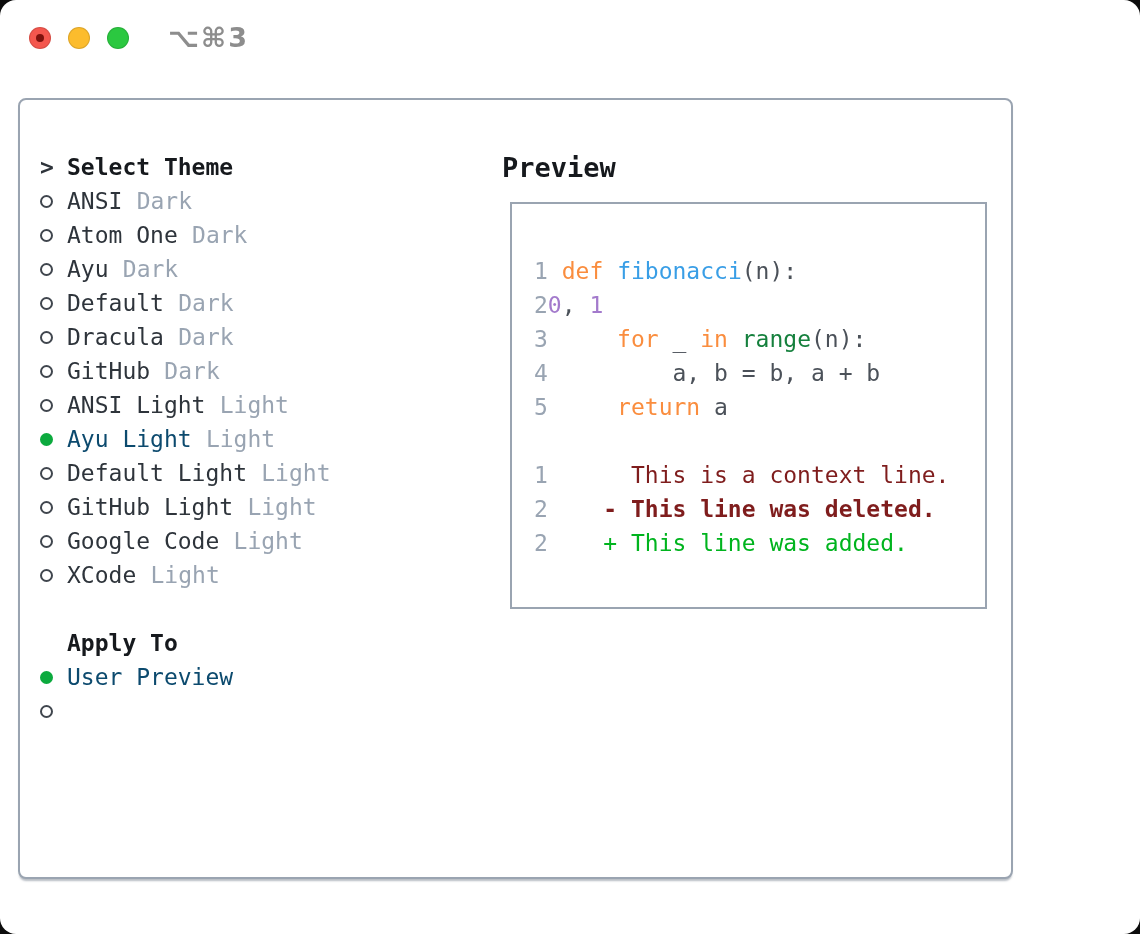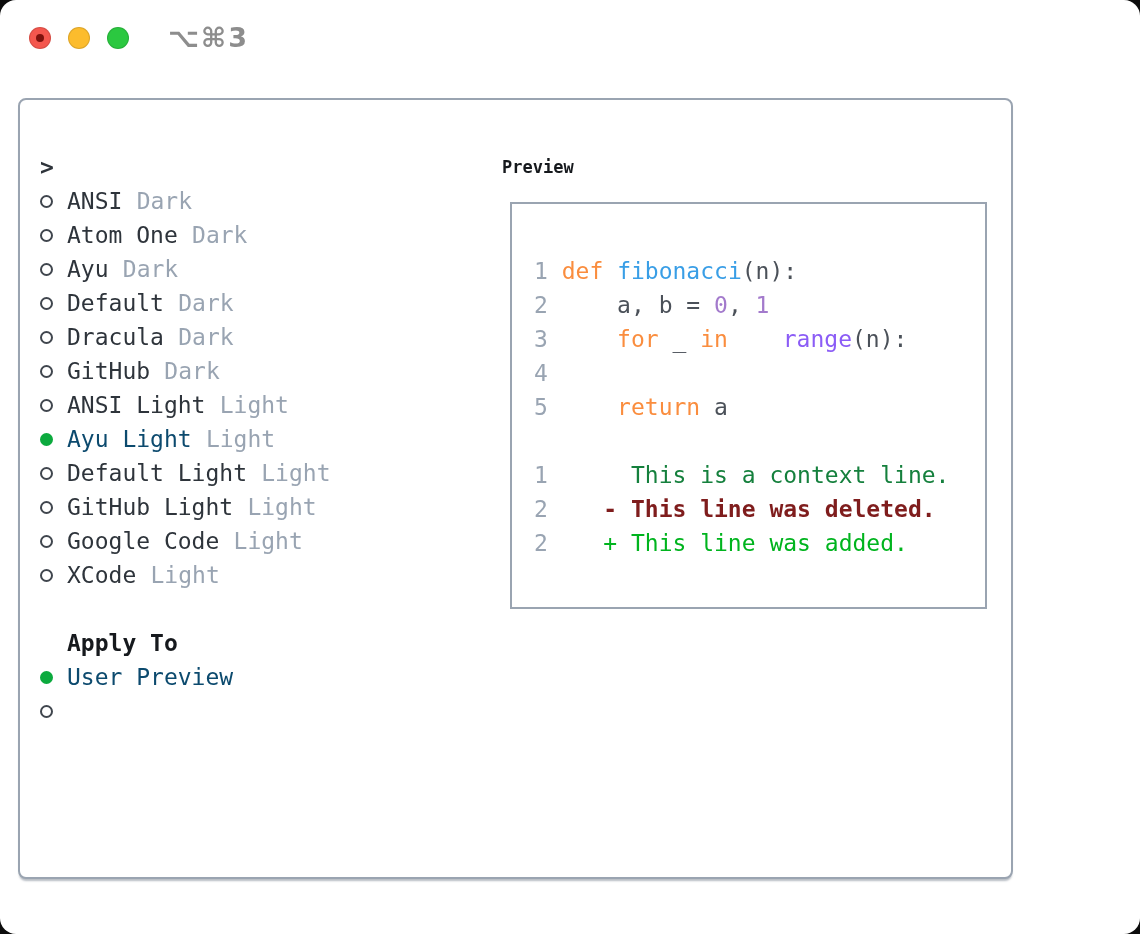--- a/index.html
+++ b/index.html
@@ -40,34 +40,34 @@
   .radio.on { border-color:#0caa3e; background:#0caa3e; }
   .hdr { font-weight:bold; color:#16191d; }
   .item-name { color:#2e343b;text-align:center; }
   .item-variant { color:#99a4b2; margin-left:0.62em; }
   .sel .item-name { color:#0c4a6e; }
   .blank-row { height:34px; }
   .hint { color:#99a4b2; }
 
   
   .preview-header { position:absolute; left:482px; top:50px; height:34px;
-        display:flex; align-items:center; font-size:17px; font-weight:bold; color:#16191d; }
+        display:flex; align-items:center; font-size:27px; font-weight:bold; color:#16191d; }
   .preview-box {
     position:absolute; left:490px; top:102px; width:477px; height:407px;
     border:2px solid #9aa4b1; background:#fff;
   }
   .code { position:absolute; left:22px; top:50px; font-size:23px; }
   .crow { height:34px; display:flex; align-items:center; white-space:pre; color:#4b5159; }
   .tok-gutter  { color:#99a4b2; }
   .tok-plain   { color:#4b5159; }
   .tok-keyword { color:#fa8d3e; }
   .tok-func    { color:#399ee6; }
   .tok-number  { color:#a37acc; }
-  .tok-builtin { color:#8b5cf6;margin-left:41px; }
-  .diff-context { color:#15803d; }
+  .tok-builtin { color:#15803d; }
+  .diff-context { color:#7f1d1d; }
   .diff-deleted { color:#7f1d1d;font-weight:bold; }
   .diff-added   { color:#00b41e; }
 </style>
 </head>
 <body>
 
 <div class="window">
 
   <div class="titlebar">
     <div class="tl tl-close">
@@ -77,20 +77,21 @@
     <div class="tl tl-zoom"></div>
     <div class="shortcut">⌥⌘3</div>
   </div>
 
   <div class="panel">
 
     <div class="left-col">
 
       <div class="row">
         <span class="marker"><span class="prompt-char">&gt;</span></span>
+        <span class="hdr">Select Theme</span>
       </div>
 
       <div class="row">
         <span class="marker"><span class="radio"></span></span>
         <span class="item-name">ANSI</span>
         <span class="item-variant">Dark</span>
       </div>
       <div class="row">
         <span class="marker"><span class="radio"></span></span>
         <span class="item-name">Atom One</span>
@@ -167,27 +168,27 @@
 
     <div class="preview-header">Preview</div>
 
     <div class="preview-box">
       <div class="code">
 
         <div class="crow">
           <span class="tok-gutter">1</span><span class="tok-plain"> </span><span class="tok-keyword">def</span><span class="tok-plain"> </span><span class="tok-func">fibonacci</span><span class="tok-plain">(n):</span>
         </div>
         <div class="crow">
-          <span class="tok-gutter">2</span><span class="tok-plain">     a, b = </span><span class="tok-number">0</span><span class="tok-plain">, </span><span class="tok-number">1</span>
+          <span class="tok-gutter">2</span><span class="tok-number">0</span><span class="tok-plain">, </span><span class="tok-number">1</span>
         </div>
         <div class="crow">
           <span class="tok-gutter">3</span><span class="tok-plain">     </span><span class="tok-keyword">for</span><span class="tok-plain"> _ </span><span class="tok-keyword">in</span><span class="tok-plain"> </span><span class="tok-builtin">range</span><span class="tok-plain">(n):</span>
         </div>
         <div class="crow">
-          <span class="tok-gutter">4</span>
+          <span class="tok-gutter">4</span><span class="tok-plain">         a, b = b, a + b</span>
         </div>
         <div class="crow">
           <span class="tok-gutter">5</span><span class="tok-plain">     </span><span class="tok-keyword">return</span><span class="tok-plain"> a</span>
         </div>
 
         <div class="crow"></div>
 
         <div class="crow">
           <span class="tok-gutter">1</span><span class="diff-context">      This is a context line.</span>
         </div>

